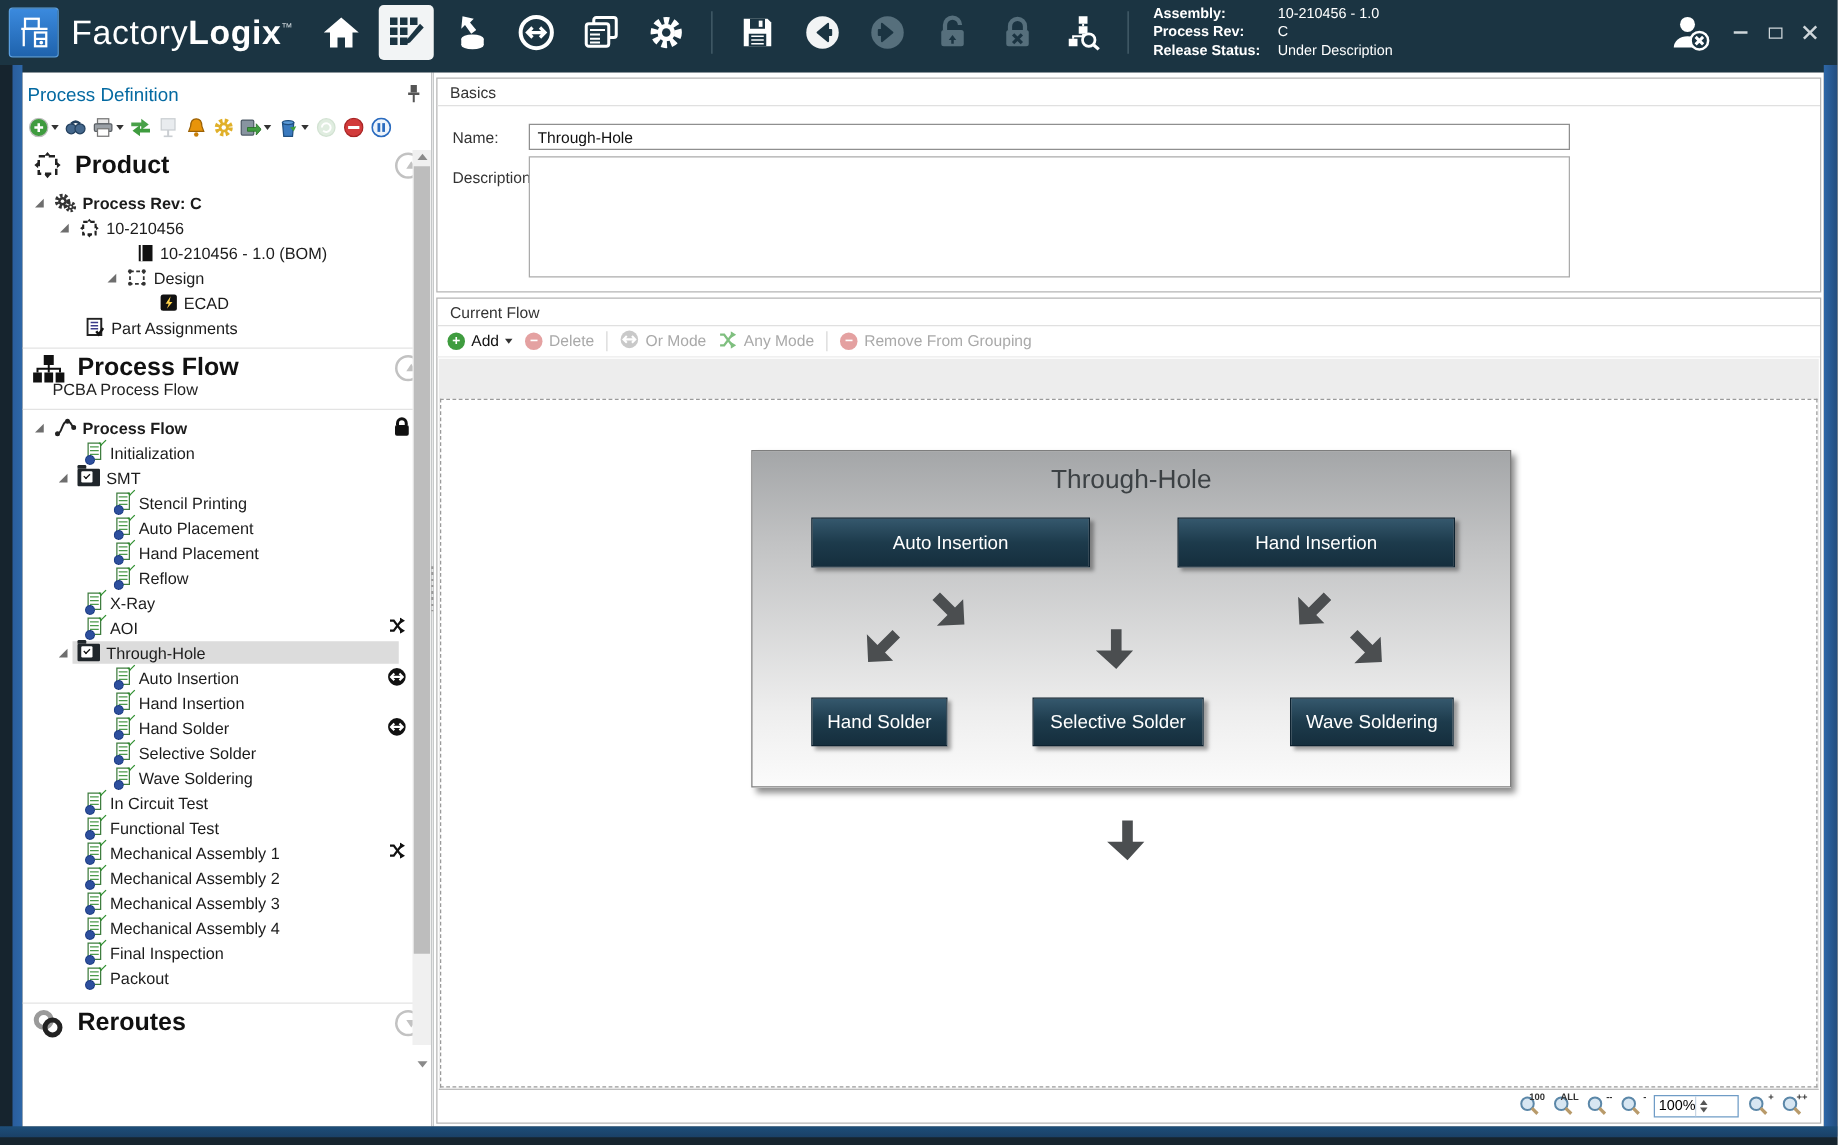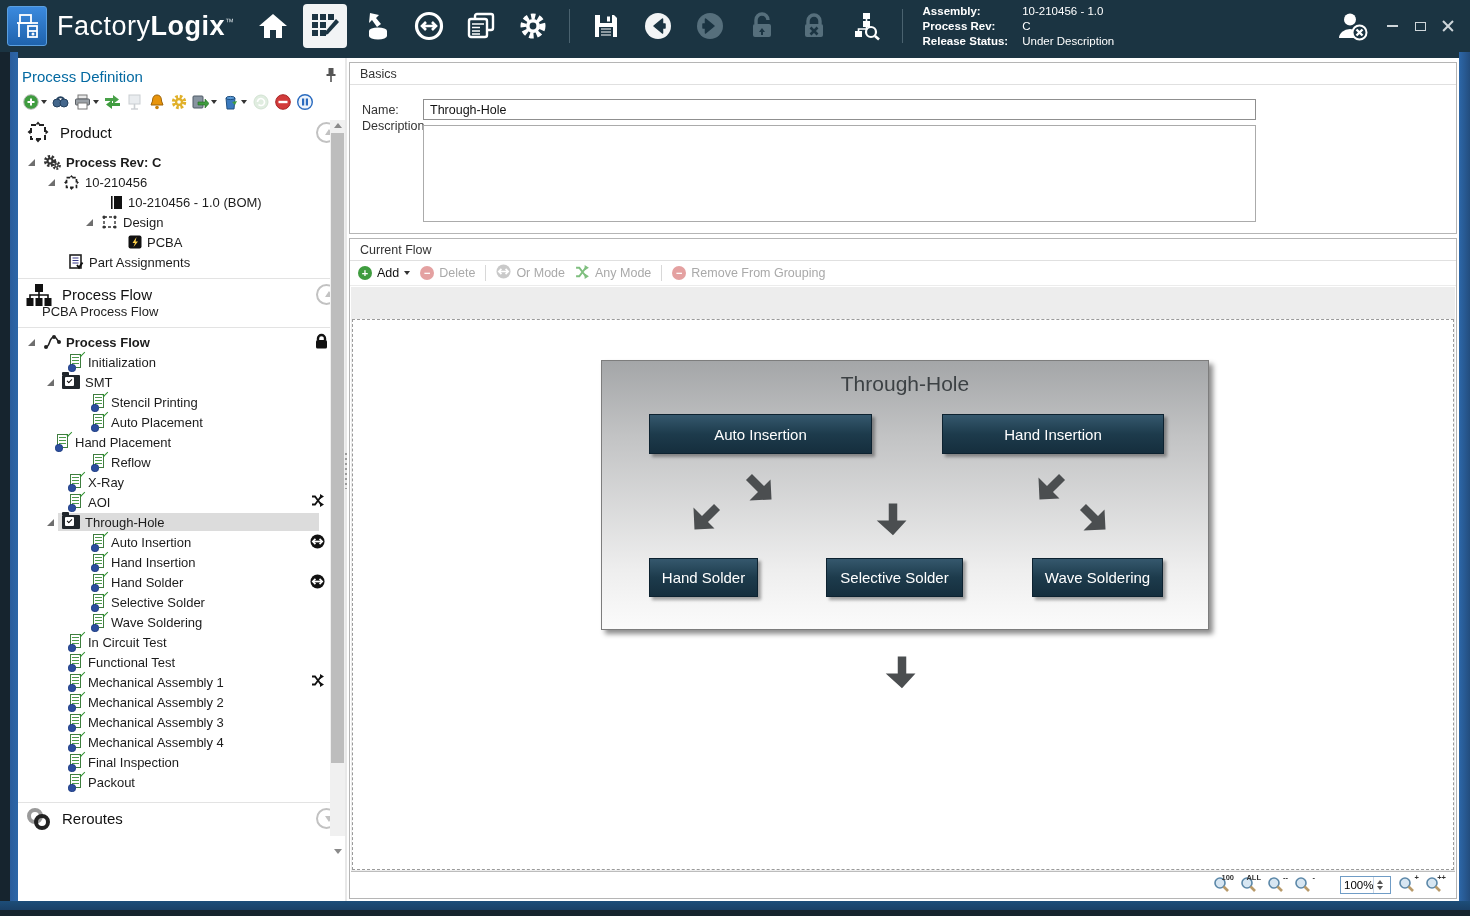--- a/index.html
+++ b/index.html
@@ -44,21 +44,21 @@
   .sb-title-row { display:flex; align-items:center; padding:10px 8px 4px 4px; }
   .sb-title { font-size:15px; color:#0369a1; }
   .sb-pin { margin-left:auto; }
   .sb-toolbar { display:flex; align-items:center; gap:5px; padding:4px 4px 6px 4px; }
   .sb-tool { display:flex; align-items:center; gap:2px; }
   .sb-tool .i { width:17px; height:17px; display:flex; align-items:center; justify-content:center; }
   .caret { width:0; height:0; border-left:3.5px solid transparent; border-right:3.5px solid transparent; border-top:4px solid #333; }
   .dim { opacity:.45; }
 
   .sec-head { display:flex; align-items:center; height:32px; padding:0 8px 0 8px; border-top:1px solid #e3e3e3; }
-  .sec-head .sec-title { font-weight:400; font-size:15px; color:#111; margin-left:10px; }
+  .sec-head .sec-title { font-weight:700; font-size:20px; color:#111; margin-left:10px; }
   .sec-sub { font-size:13px; color:#222; margin:-6px 0 2px 24px; }
   .circle-btn { margin-left:auto; width:21px; height:21px; border:2px solid #c2c2c2; border-radius:50%; position:relative; }
   .circle-btn::before { content:""; position:absolute; left:6.5px; width:0; height:0; border-left:4px solid transparent; border-right:4px solid transparent; }
   .circle-btn.up::before { top:5px; border-bottom:6px solid #c2c2c2; }
   .circle-btn.down::before { top:6px; border-top:6px solid #c2c2c2; }
 
   .tree { position:relative; }
   .trow { height:20px; display:flex; align-items:center; position:relative; }
   .trow .inner { display:flex; align-items:center; gap:5px; height:18px; padding:0 4px; }
   .trow.selected .inner { background:#dcdcdc; flex:1; margin-right:26px; }
@@ -127,21 +127,21 @@
 
   .fa { position:absolute; width:34px; height:34px; color:#4b4e50; }
   .fa svg { display:block; width:100%; height:100%; }
   .a-dr { transform:rotate(-45deg); }
   .a-dl { transform:rotate(45deg); }
 
   .zoom-bar { position:absolute; left:1px; right:1px; bottom:1px; height:26px; background:#fff; border-top:1px solid #bdbdbd;
       display:flex; align-items:center; justify-content:flex-end; gap:7px; padding-right:10px; }
   .mag { position:relative; width:20px; height:18px; }
   .mag .tag { position:absolute; right:-1px; top:-3px; font-size:7.5px; font-weight:700; color:#333; letter-spacing:0; }
-  .spinbox { display:flex; width:51px; height:18px; border:1px solid #6f9cc6; font-size:11.5px; align-items:center;margin-left:19px; }
+  .spinbox { display:flex; width:68px; height:18px; border:1px solid #6f9cc6; font-size:11.5px; align-items:center; }
   .spinbox input { width:32px; border:none; outline:none; font-size:11.5px; padding-left:3px; font-family:"Liberation Sans",sans-serif; }
   .spin-col { width:12px; height:100%; border-left:1px solid #c9d6e4; display:flex; flex-direction:column; align-items:center; justify-content:center; gap:2px; }
   .sp-up { width:0; height:0; border-left:3px solid transparent; border-right:3px solid transparent; border-bottom:4px solid #555; }
   .sp-dn { width:0; height:0; border-left:3px solid transparent; border-right:3px solid transparent; border-top:4px solid #555; }
 </style>
 </head>
 <body>
 
 <div class="titlebar">
   <div class="logo-tile">
@@ -480,21 +480,21 @@
         </svg>
         <span>Design</span>
       </span>
     </div>
     <div class="trow" style="padding-left:106px">
       <span class="inner">
         <svg width="14" height="14" viewBox="0 0 14 14">
           <rect x="0.5" y="0.5" width="13" height="13" rx="2" fill="#111"></rect>
           <path d="M8.5 2 L4.5 8 h2.5 L5.5 12 L10 6.5 h-2.5 Z" fill="#ffd24a"></path>
         </svg>
-        <span>PCBA</span>
+        <span>ECAD</span>
       </span>
     </div>
     <div class="trow" style="padding-left:47px">
       <span class="inner">
         <svg width="15" height="16" viewBox="0 0 15 16">
           <rect x="1" y="1" width="11" height="13" fill="#fff" stroke="#222" stroke-width="1.6"></rect>
           <path d="M3.5 4 h6 M3.5 6.5 h6 M3.5 9 h6" stroke="#3a3a8a" stroke-width="1.2"></path>
           <path d="M8 11 l2 2.5 3.5 -5" stroke="#111" stroke-width="2" fill="none"></path>
         </svg>
         <span>Part Assignments</span>
@@ -574,21 +574,21 @@
     <div class="trow" style="padding-left:70px">
       <span class="inner">
           <span class="op-ic">
             <span class="doc"></span>
             <span class="gear"></span>
             <span class="chk"></span>
           </span>
       <span>Auto Placement</span>
         </span>
     </div>
-    <div class="trow" style="padding-left:34px">
+    <div class="trow" style="padding-left:70px">
       <span class="inner">
           <span class="op-ic">
             <span class="doc"></span>
             <span class="gear"></span>
             <span class="chk"></span>
           </span>
       <span>Hand Placement</span>
         </span>
     </div>
     <div class="trow" style="padding-left:70px">
@@ -816,21 +816,21 @@
 <div class="splitter">
     <span class="grip"></span>
   </div>
 
 <div class="main">
 
   <div class="groupbox basics-box">
     <div class="gb-head">Basics</div>
     <span class="field-label" style="top:40px">Name:</span>
     <input class="name-input" value="Through-Hole" style="">
-    <span class="field-label" style="top:56px">Description</span>
+    <span class="field-label" style="top:72px">Description</span>
     <textarea class="desc-area" style=""></textarea>
   </div>
 
   <div class="groupbox cf-box">
     <div class="gb-head">Current Flow</div>
 
     <div class="cf-toolbar">
       <span class="cf-item enabled">
         <span class="mini-circle mc-green">+</span>
         <span>Add</span>

